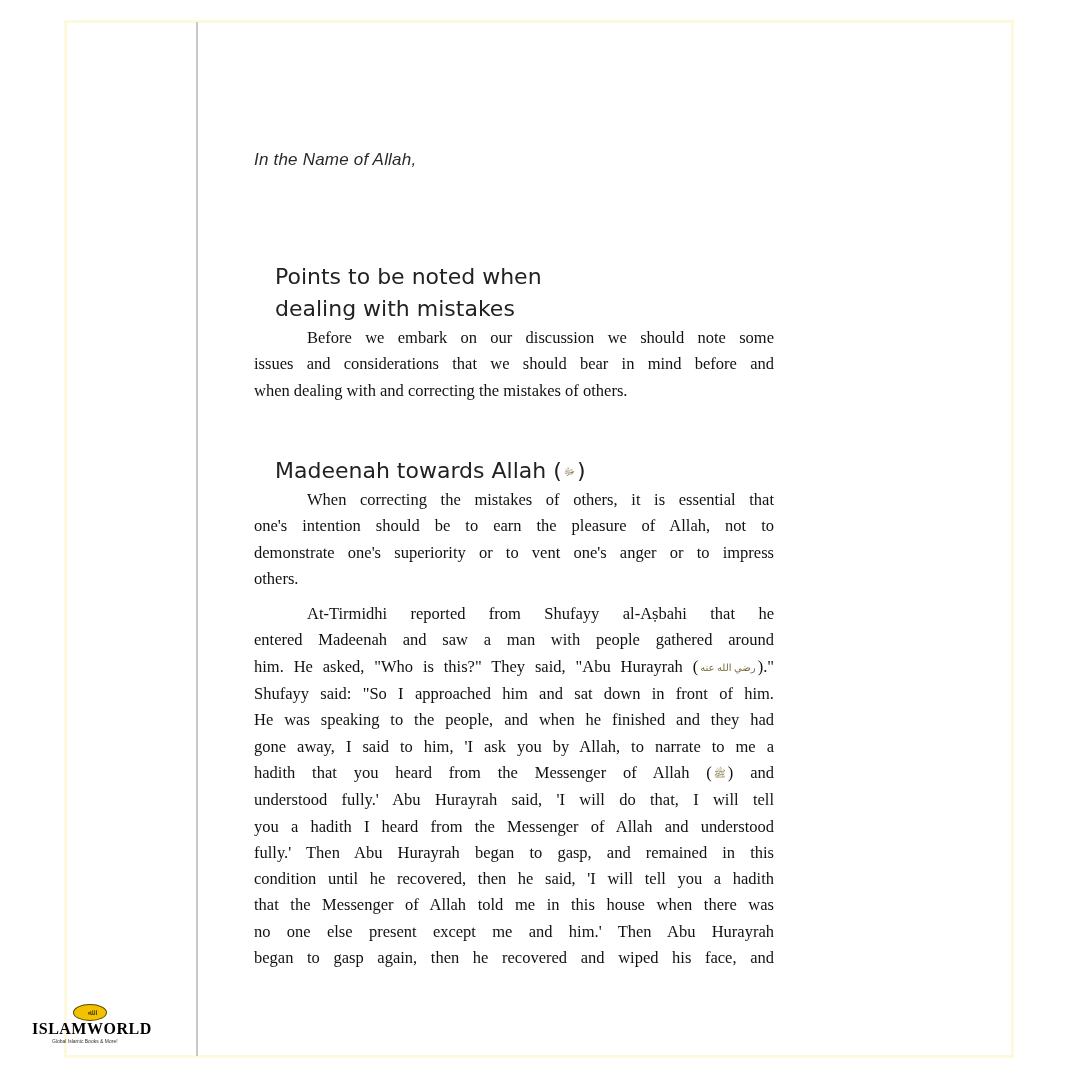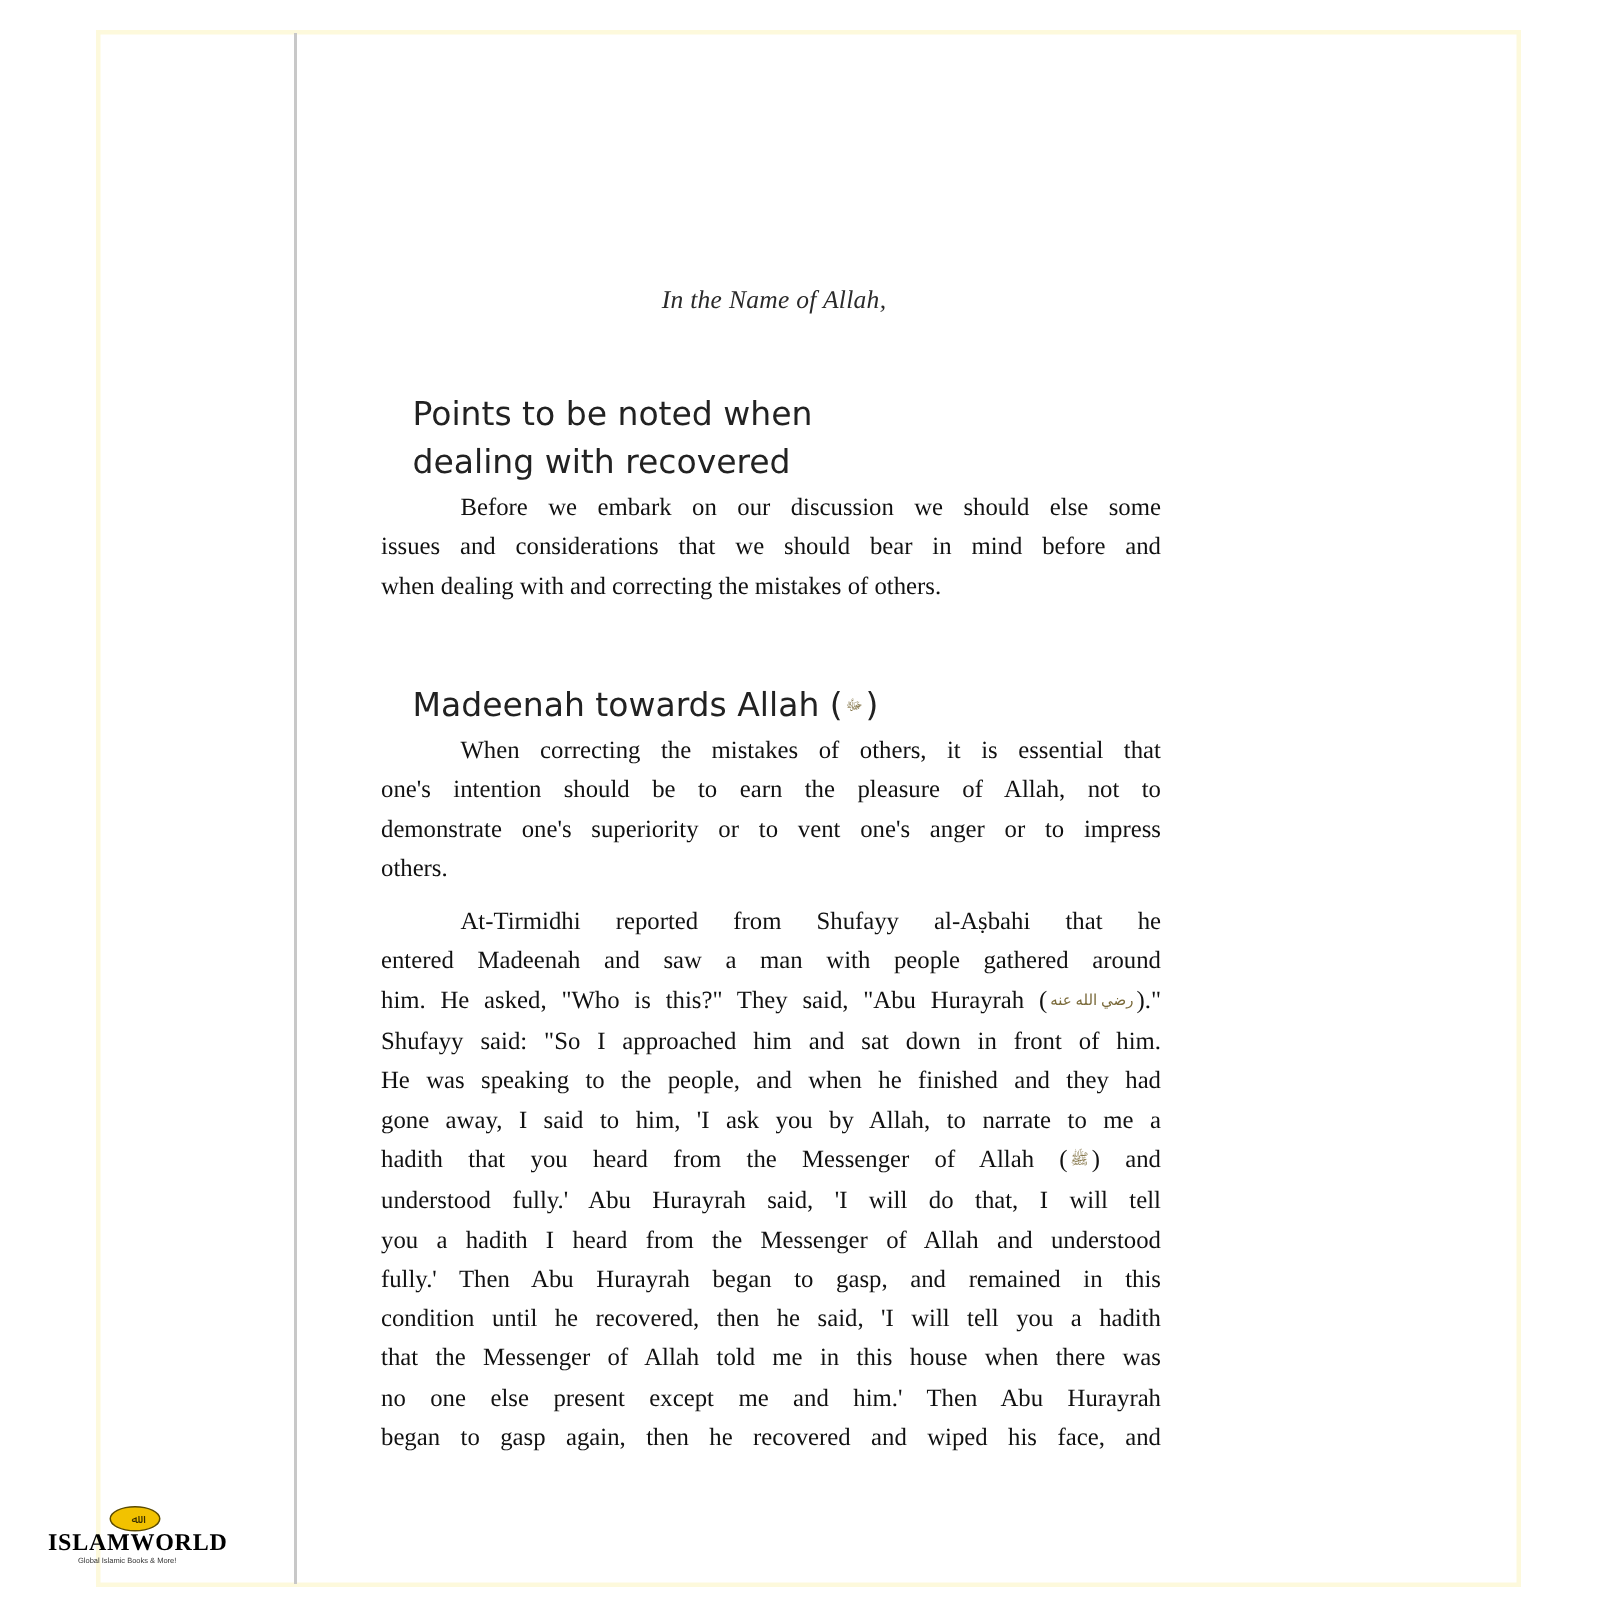--- a/index.html
+++ b/index.html
@@ -38,28 +38,27 @@
       top: 0;
       width: 524px;
       height: 1080px;
       color: #1a1a1a;
     }
     .basmala {
       position: absolute;
       left: 0;
       width: 524px;
       top: 146px;
-      text-align: center;
-      font-family: Liberation Serif, serif;
+      text-align: left;
+      font-family: Liberation Sans, sans-serif;
       font-style: italic;
       font-size: 17px;
       line-height: 27px;
       color: #2a2a2a;
       letter-spacing: 0.2px;
-      margin-top: 40px;
     }
     .basmala .line2 { padding-left: 46px; }
     .heading {
       position: absolute;
       left: 3px;
       font-family: "DejaVu Sans", sans-serif;
       font-size: 22px;
       line-height: 32px;
       color: #222;
       font-weight: normal;
@@ -144,25 +143,25 @@
 <div class="page-edge"></div>
 
 <div class="page">
 
   <div class="basmala">
     <div>In the Name of Allah,</div>
   </div>
 
   <h2 class="heading h1">
     <span>Points to be noted when</span><br>
-    <span>dealing with recovered</span>
+    <span>dealing with mistakes</span>
   </h2>
 
   <p class="para p1">
-    <span class="ln indent">Before we embark on our discussion we should else some</span>
+    <span class="ln indent">Before we embark on our discussion we should note some</span>
     <span class="ln">issues and considerations that we should bear in mind before and</span>
     <span class="ln last">when dealing with and correcting the mistakes of others.</span>
   </p>
 
   <h2 class="heading h2">
     <span>Madeenah towards Allah (</span><span class="honorific">ﷻ</span><span>)</span>
   </h2>
 
   <p class="para p3">
     <span class="ln indent">At-Tirmidhi reported from Shufayy al-Aṣbahi that he</span>

